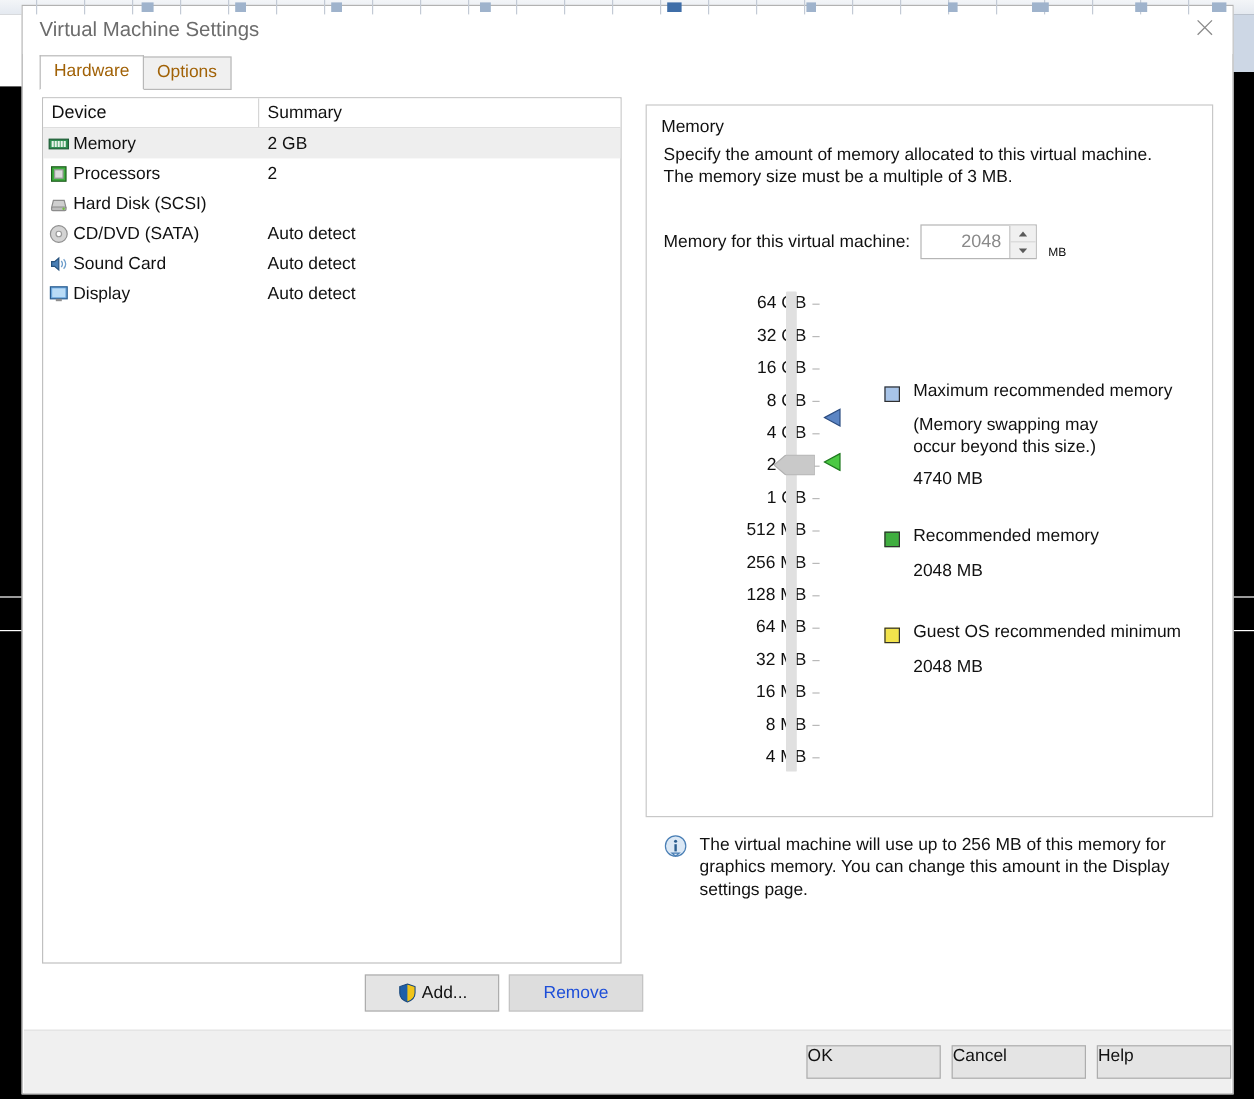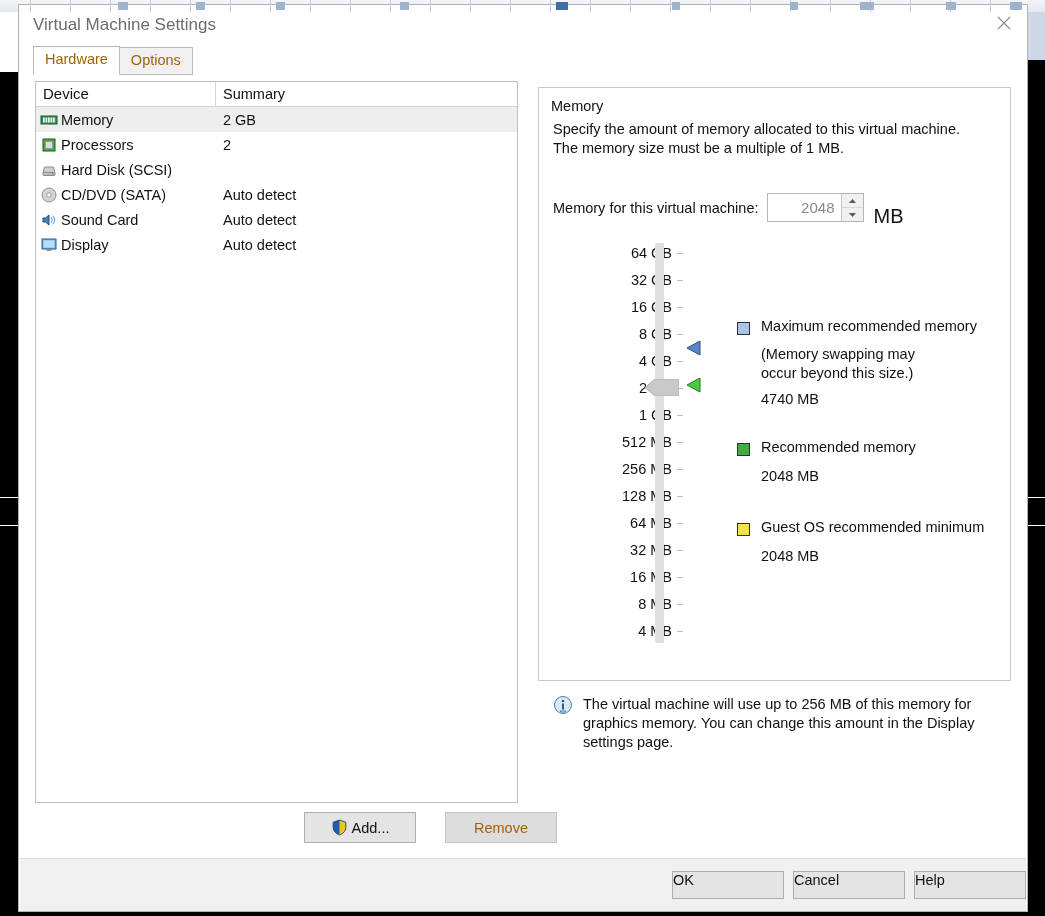--- a/index.html
+++ b/index.html
@@ -114,21 +114,21 @@
 
   
   .btn {
     font-family: "Liberation Sans", sans-serif;
     font-size: 14.5px; color: #111111;
     background: #e4e4e4;
     border: 1px solid #adadad;
     cursor: pointer;
     box-sizing: border-box;
   }
-  .btn.disabled { color: #a16207; background: #dddddd; border-color: #c4c4c4; cursor: default; margin-left: 21px; }
+  .btn.disabled { color: #1d4ed8; background: #dddddd; border-color: #c4c4c4; cursor: default; }
   .btn-add {
     position: absolute; left: 285px; top: 807px; width: 112px; height: 31px;
     display: flex; align-items: center; justify-content: center; gap: 4px;
   }
   .btn-remove {
     position: absolute; left: 405px; top: 807px; width: 112px; height: 31px;
     display: flex; align-items: center; justify-content: center;
   }
 
   
@@ -163,21 +163,21 @@
   }
   .spin-btns {
     width: 21px; border-left: 1px solid #c6c6c6;
     display: flex; flex-direction: column; background: #f0f0f0;
   }
   .spin-up, .spin-dn {
     flex: 1; display: flex; align-items: center; justify-content: center;
     cursor: pointer;
   }
   .spin-up { border-bottom: 1px solid #d8d8d8; }
-  .mb-label { margin-left: 9px; font-size: 20px; margin-top: 18px; }
+  .mb-label { margin-left: 9px; font-size: 10px; margin-top: 18px; }
 
   
   .scale { position: absolute; left: 534px; top: 236px; width: 130px; height: 405px; }
   .scale-row {
     position: absolute; right: 0; width: 130px; height: 14px;
     display: flex; align-items: center; justify-content: flex-end;
     font-size: 14.5px; color: #111;
   }
   .tick { display: inline-block; width: 6px; height: 1px; background: #b9b9b9; margin-left: 5px; }
   .slider-track {
@@ -337,21 +337,21 @@
       </svg>
       <span>Add...</span>
     </div>
 
     <div class="btn btn-remove disabled">
       <span>Remove</span>
     </div>
 
     <div class="groupbox"></div>
     <div class="group-legend">Memory</div>
-    <div class="mem-desc">Specify the amount of memory allocated to this virtual machine. The memory size must be a multiple of 1 MB.</div>
+    <div class="mem-desc">Specify the amount of memory allocated to this virtual machine. The memory size must be a multiple of 3 MB.</div>
 
     <div class="mem-row">
       <span>Memory for this virtual machine:</span>
       <span class="spinner">
         <span class="spin-val">2048</span>
         <span class="spin-btns">
           <span class="spin-up">
             <svg width="9" height="6" viewBox="0 0 9 6">
                 <path d="M4.5 1 L8 5 H1 Z" fill="#5a5a5a"></path>
               </svg>

